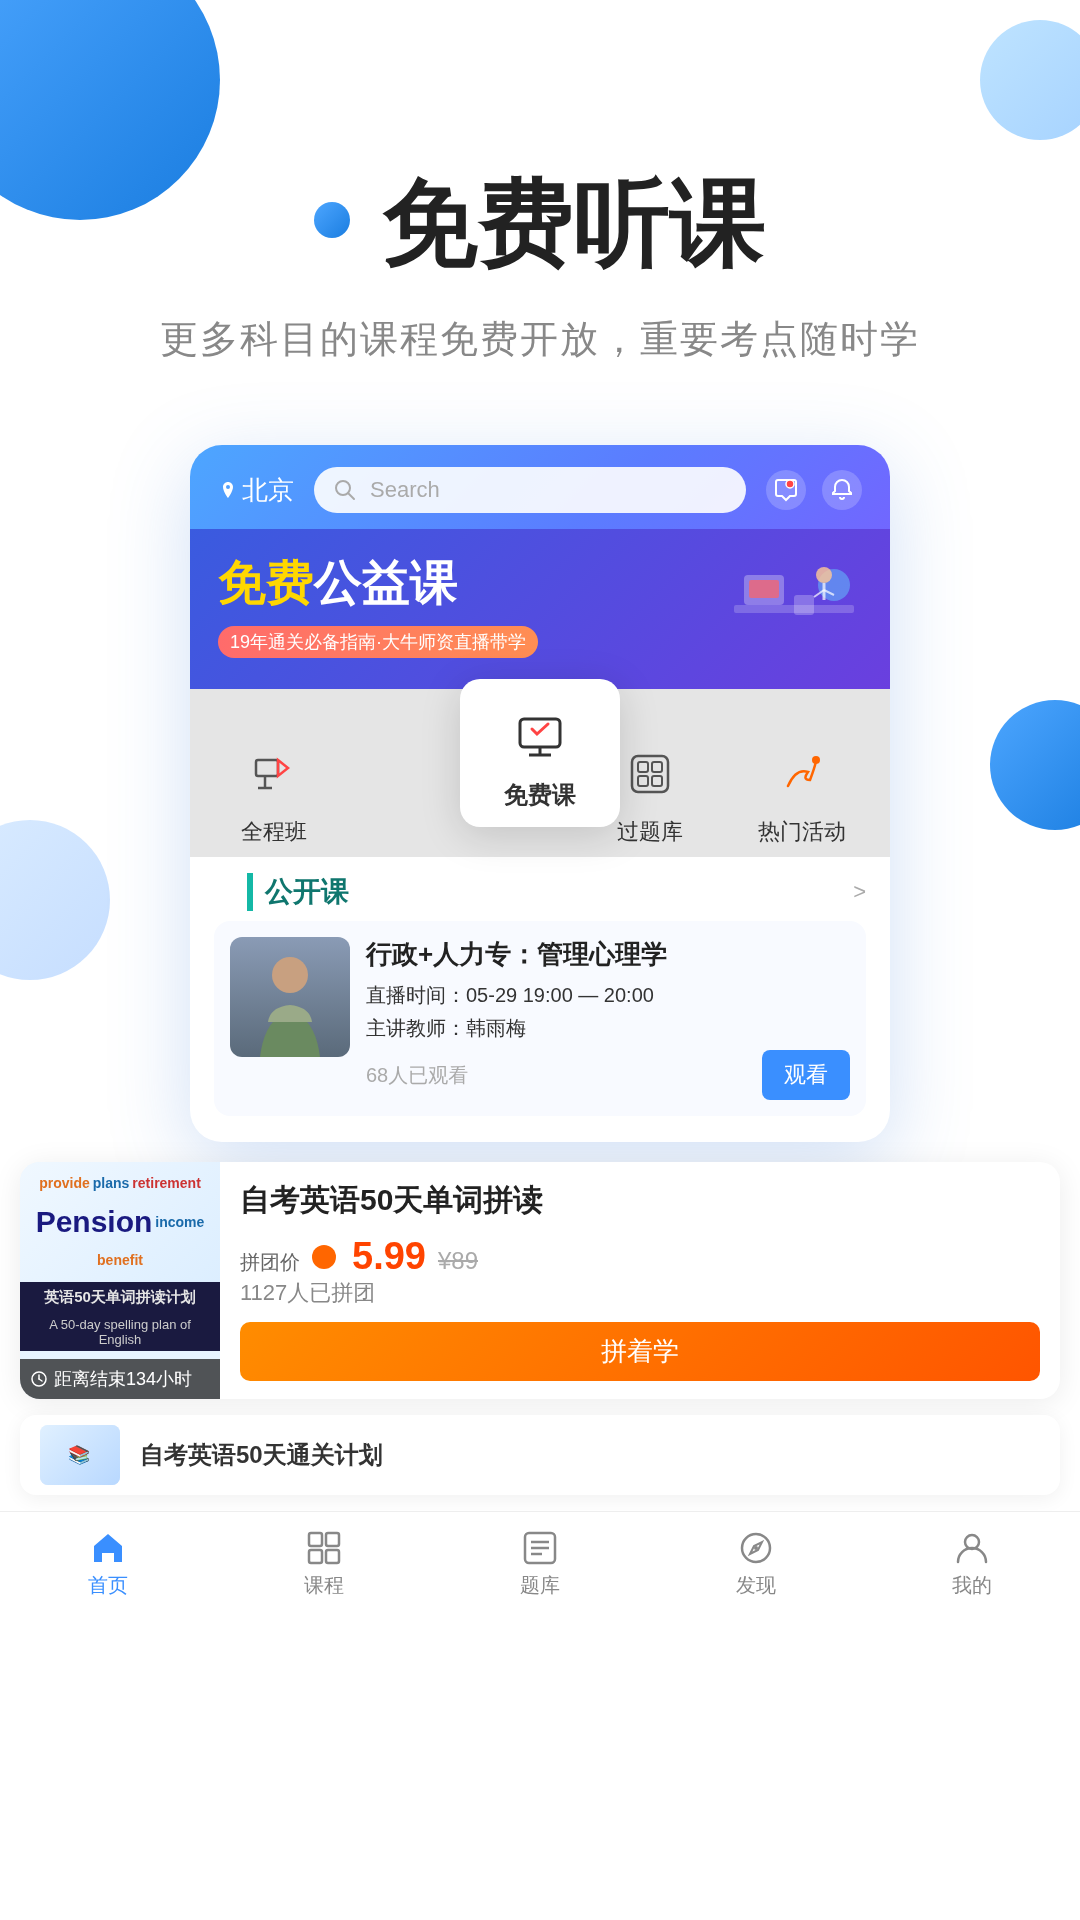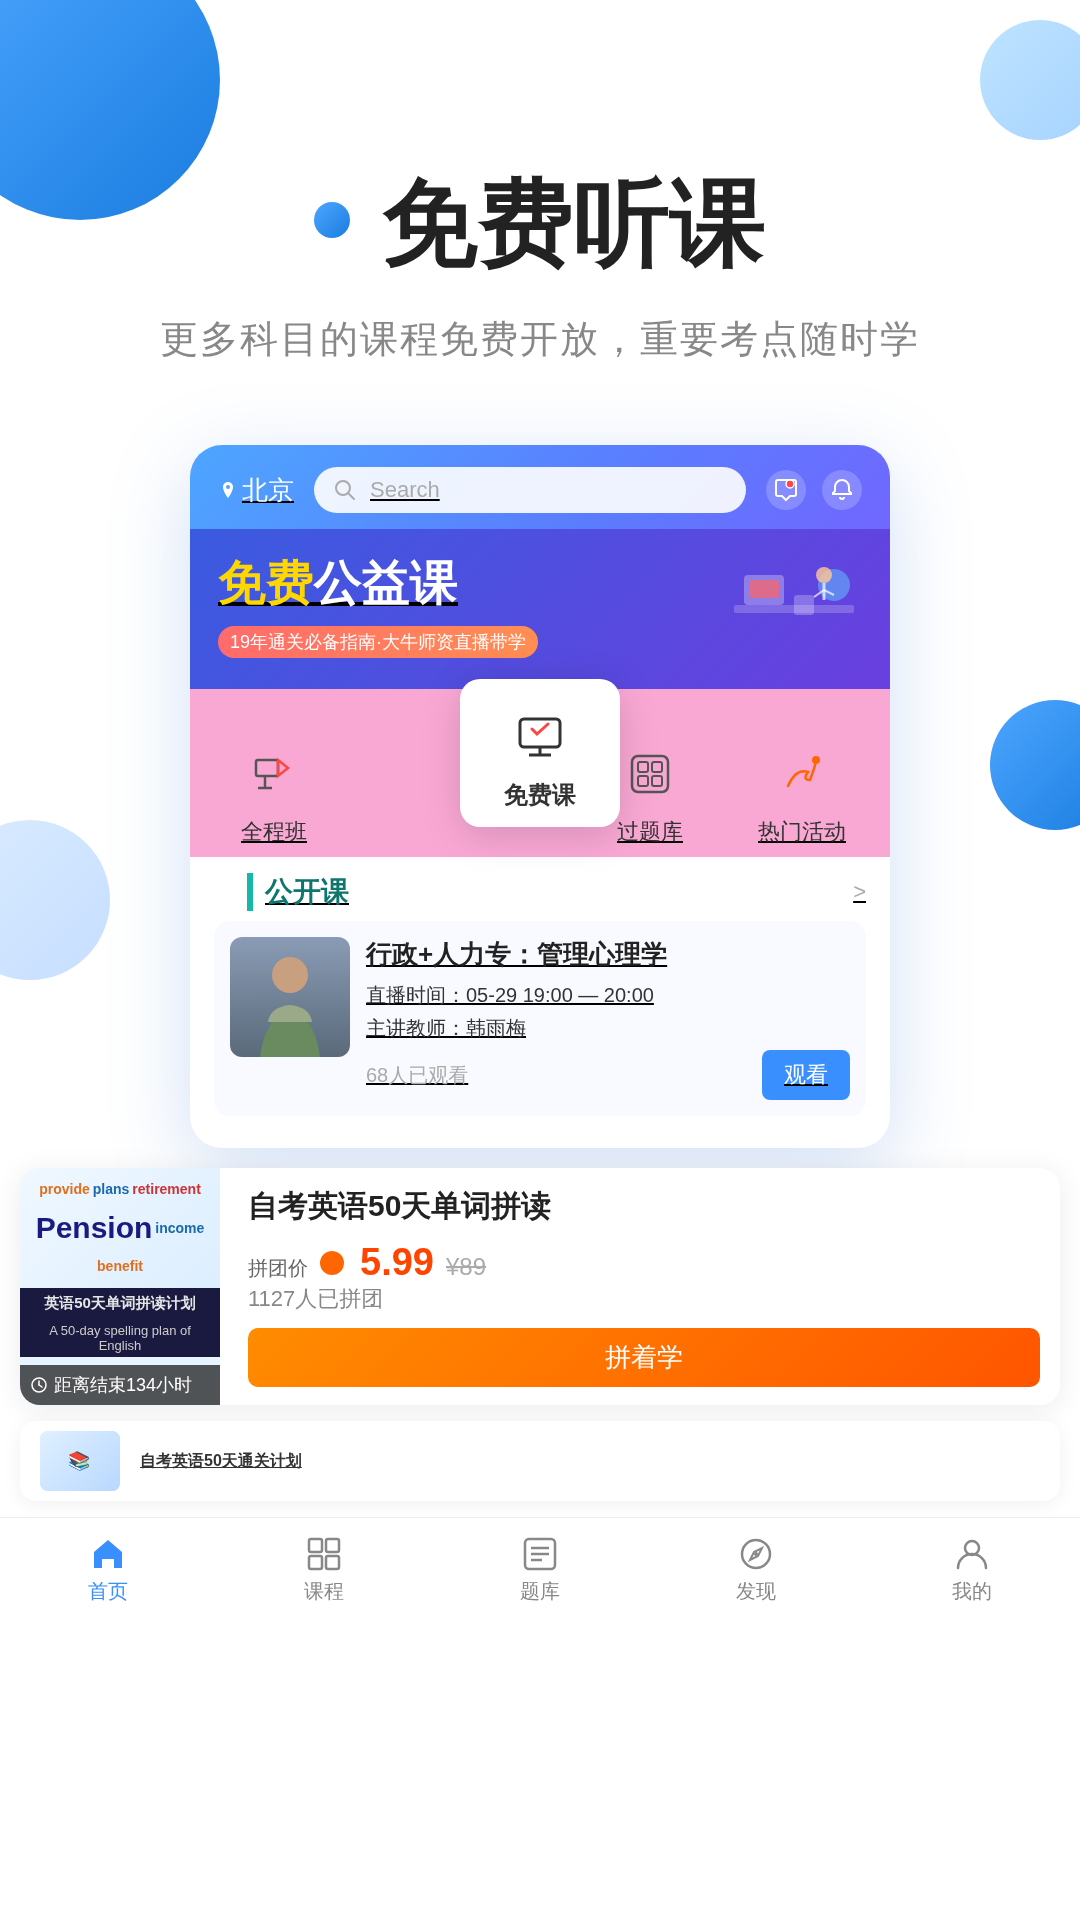--- a/index.html
+++ b/index.html
@@ -91,22 +91,21 @@
     
     .phone-mockup {
       position: relative;
       z-index: 2;
       margin: 40px auto 0 auto;
       width: 700px;
       background: #ffffff;
       border-radius: 32px;
       box-shadow: 0 20px 80px rgba(70, 130, 220, 0.25);
       overflow: hidden;
-      padding-bottom: 16px;
-      text-decoration: underline;
+      padding-bottom: 10px;
     }
 
     
     .app-header {
       background: linear-gradient(135deg, #4da6ff 0%, #5b7cff 50%, #7c5cff 100%);
       padding: 0;
     }
     .app-topbar {
       display: flex;
       align-items: center;
@@ -169,21 +168,21 @@
       margin-top: 8px;
     }
     .banner-sub {
       color: rgba(255,255,255,0.8);
       font-size: 20px;
       margin-top: 6px;
     }
 
     
     .nav-icons-row {
-      background: #f9a8d4;
+      background: #e5e5e5;
       display: flex;
       justify-content: space-around;
       padding: 20px 10px 10px 10px;
       position: relative;
     }
     .nav-icon-item {
       display: flex;
       flex-direction: column;
       align-items: center;
       gap: 8px;
@@ -319,21 +318,21 @@
       cursor: pointer;
     }
 
     
     .product-card {
       margin: 16px 20px;
       background: #ffffff;
       border-radius: 20px;
       box-shadow: 0 4px 30px rgba(0,0,0,0.08);
       display: flex;
-      gap: 8px;
+      gap: 0;
       overflow: hidden;
       padding: 0;
     }
     .product-thumb {
       width: 200px;
       min-height: 160px;
       background: #e8f4ff;
       flex-shrink: 0;
       position: relative;
       display: flex;
@@ -448,24 +447,23 @@
       overflow: hidden;
     }
     .bottom-preview-thumb {
       width: 80px;
       height: 60px;
       background: linear-gradient(135deg, #e8f4ff, #c8e0ff);
       border-radius: 8px;
       flex-shrink: 0;
     }
     .bottom-preview-text {
-      font-size: 16px;
+      font-size: 24px;
       color: #333;
       font-weight: 600;
-      text-decoration: underline;
     }
 
     
     .bottom-tabs {
       position: relative;
       z-index: 10;
       background: #ffffff;
       border-top: 1px solid #eeeeee;
       display: flex;
       justify-content: space-around;

